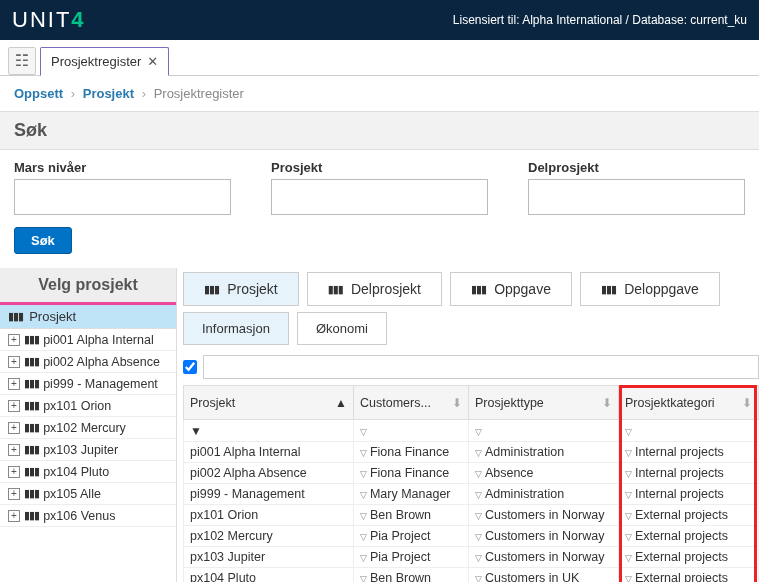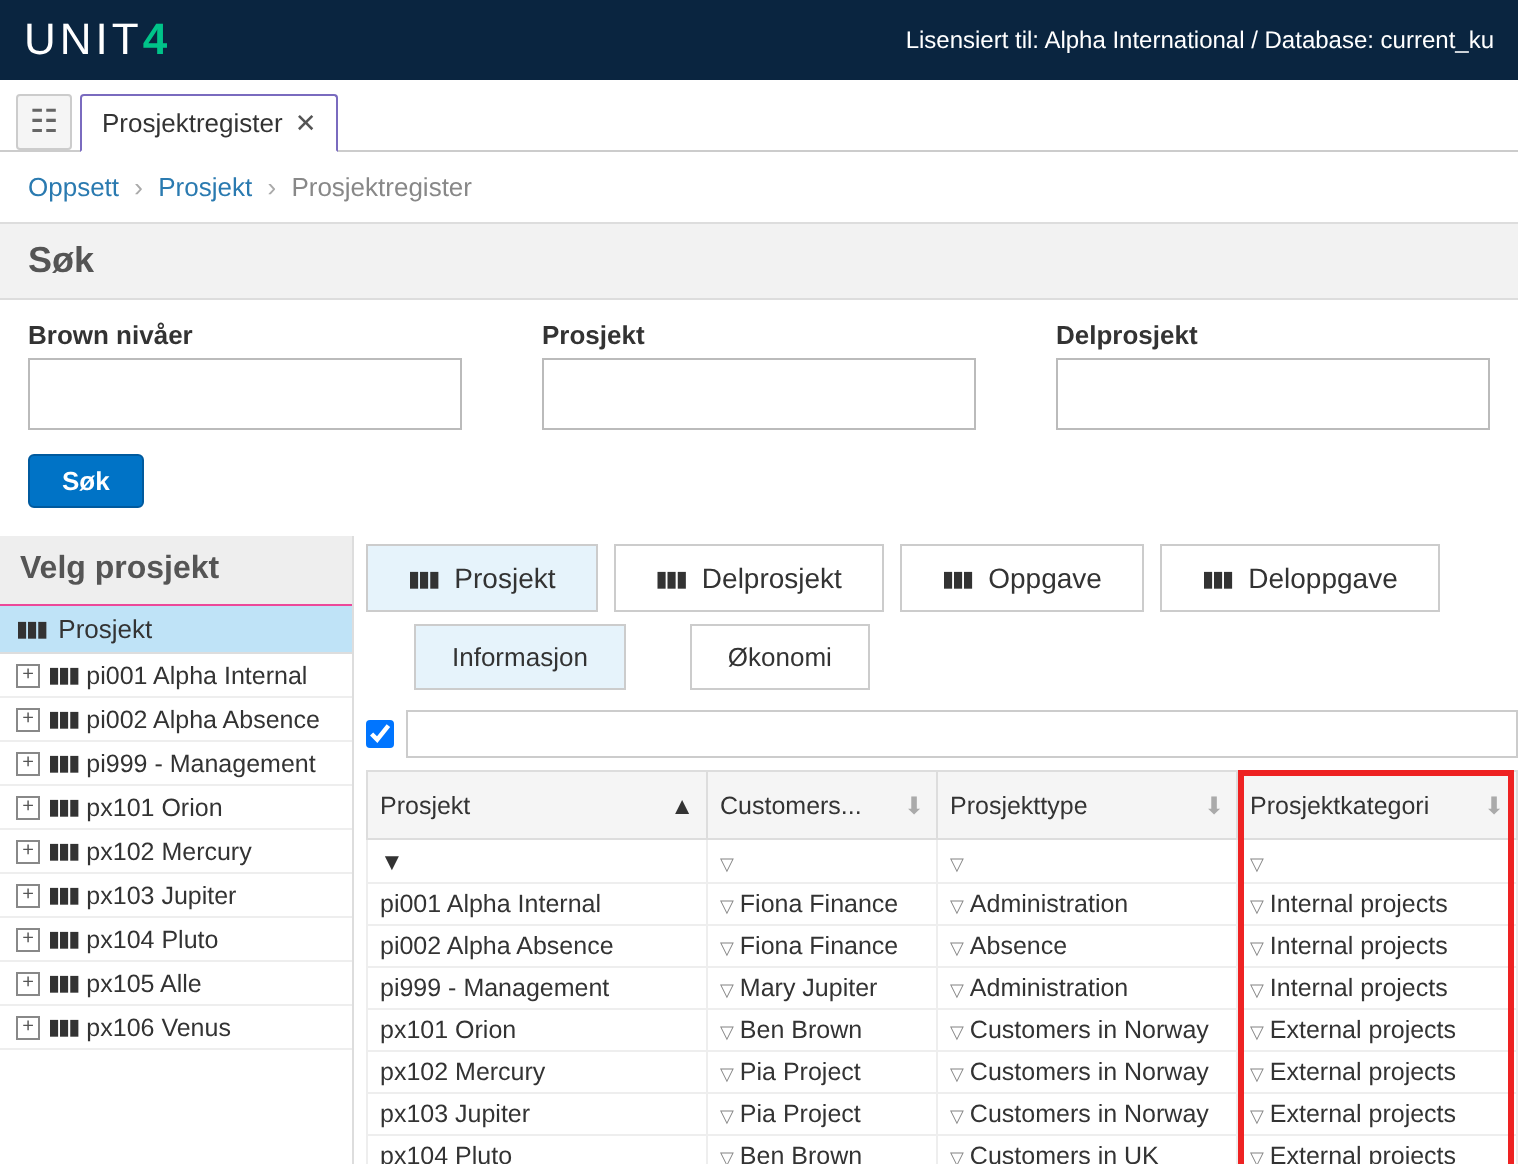--- a/index.html
+++ b/index.html
@@ -10,45 +10,45 @@
 .logo .four { color: #00c389; font-weight: bold; }
 .license { font-size: 12px; white-space: nowrap; }
 
 .tabstrip { display: flex; align-items: center; border-bottom: 1px solid #ccc; padding: 6px 8px 0 8px; gap: 4px; }
 .menu-btn { width: 28px; height: 28px; border: 1px solid #ccc; display: flex; align-items: center; justify-content: center; cursor: pointer; background:#f5f5f5; border-radius:2px;}
 .menu-btn span { font-size: 16px; color: #666; }
 .tab { border: 1px solid #7a6bbf; border-bottom: 1px solid #fff; padding: 6px 10px; display: flex; align-items: center; gap: 6px; background: #fff; border-radius: 2px 2px 0 0; position: relative; top: 1px; }
 .tab .close { font-size: 13px; color: #555; cursor: pointer; }
 
 .crumbs { padding: 10px 14px; font-size: 13px; color: #888; }
-.crumbs a { color: #2a7ab0; text-decoration: none; }
+.crumbs a { color: #2a7ab0; text-decoration: none; font-weight: bold; }
 .crumbs .sep { margin: 0 4px; color: #aaa; }
 
 .section-header { background: #f2f2f2; border: 1px solid #ddd; border-left: none; border-right: none; padding: 8px 14px; font-size: 18px; font-weight: bold; color: #555; }
 .search-fields { display: flex; gap: 40px; padding: 10px 14px 4px 14px; }
 .field { flex: 1; }
 .field label { display: block; font-size: 13px; margin-bottom: 4px; color: #333; font-weight: bold;}
 .field input { width: 100%; height: 36px; border: 1px solid #bbb; padding: 0 8px; font-size: 13px; }
 .search-btn-row { padding: 8px 14px 14px 14px; }
 .search-btn { background: #0073c6; color: #fff; border: 1px solid #005a9e; padding: 5px 16px; border-radius: 3px; font-size: 13px; cursor: pointer; font-weight: bold;}
 
 .main { display: flex; }
 .sidebar { width: 210px; border-right: 1px solid #ddd; }
-.sidebar-title { background: #eee; padding: 8px 10px; font-size: 16px; font-weight: bold; color: #555; border-bottom: 1px solid #ec4899; }
+.sidebar-title { background: #eee; padding: 8px 10px; font-size: 16px; font-weight: bold; color: #555; border-bottom: 3px solid #ec4899; text-align: center; }
 .tree-root { background: #bfe3f7; padding: 4px 8px; display: flex; align-items: center; gap: 6px; border-bottom: 1px solid #ddd; }
 .tree-item { padding: 3px 8px; display: flex; align-items: center; gap: 4px; border-bottom: 1px solid #eee; font-size: 12.5px; height: 22px; }
 .expander { width: 12px; height: 12px; border: 1px solid #888; display: inline-flex; align-items: center; justify-content: center; font-size: 10px; line-height: 1; color: #555; cursor: pointer; }
 .bar-icon { color: #333; font-size: 11px; letter-spacing: -1px; }
 
 .content { flex: 1; padding: 0 0 0 6px; }
 .view-tabs { display: flex; gap: 8px; padding: 4px 0; }
 .view-tab { border: 1px solid #ccc; padding: 8px 20px; display: flex; align-items: center; gap: 8px; cursor: pointer; background: #fff; font-size: 14px; }
 .view-tab.active { background: #e6f3fb; }
 .sub-tabs { display: flex; gap: 8px; padding: 2px 0 8px 0; }
-.sub-tab { border: 1px solid #ccc; padding: 8px 18px; cursor: pointer; background: #fff; font-size: 13px; margin-left: 24px;}
+.sub-tab { border: 1px solid #ccc; padding: 8px 18px; cursor: pointer; background: #fff; font-size: 13px;}
 .sub-tab.active { background: #e6f3fb; }
 
 .filter-row { display: flex; align-items: center; gap: 6px; padding: 2px 0 6px 0; }
 .filter-row input[type="checkbox"] { width: 14px; height: 14px; }
 .filter-row input[type="text"] { flex: 1; height: 24px; border: 1px solid #ccc; }
 
 table { border-collapse: collapse; width: 100%; table-layout: fixed; }
 th { background: #f5f5f5; border: 1px solid #ddd; padding: 6px 6px; text-align: left; font-size: 12.5px; position: relative; height: 34px; font-weight: normal; color:#333;}
 th .sort { float: right; color: #aaa; font-size: 12px; }
 th.sorted .sort{ color:#333; }
@@ -85,21 +85,21 @@
   <span class="sep">›</span>
   <a href="#">Prosjekt</a>
   <span class="sep">›</span>
   <span>Prosjektregister</span>
 </div>
 
 <div class="section-header">Søk</div>
 
 <div class="search-fields">
   <div class="field">
-    <label>Brown nivåer</label>
+    <label>Mars nivåer</label>
     <input type="text" style="">
   </div>
   <div class="field">
     <label>Prosjekt</label>
     <input type="text" style="">
   </div>
   <div class="field">
     <label>Delprosjekt</label>
     <input type="text" style="">
   </div>
@@ -223,21 +223,21 @@
               <td><span class="drop-tri">▽</span><span>Internal projects</span></td>
             </tr>
             <tr>
               <td><span>pi002 Alpha Absence</span></td>
               <td><span class="drop-tri">▽</span><span>Fiona Finance</span></td>
               <td><span class="drop-tri">▽</span><span>Absence</span></td>
               <td><span class="drop-tri">▽</span><span>Internal projects</span></td>
             </tr>
             <tr>
               <td><span>pi999 - Management</span></td>
-              <td><span class="drop-tri">▽</span><span>Mary Jupiter</span></td>
+              <td><span class="drop-tri">▽</span><span>Mary Manager</span></td>
               <td><span class="drop-tri">▽</span><span>Administration</span></td>
               <td><span class="drop-tri">▽</span><span>Internal projects</span></td>
             </tr>
             <tr>
               <td><span>px101 Orion</span></td>
               <td><span class="drop-tri">▽</span><span>Ben Brown</span></td>
               <td><span class="drop-tri">▽</span><span>Customers in Norway</span></td>
               <td><span class="drop-tri">▽</span><span>External projects</span></td>
             </tr>
             <tr>

